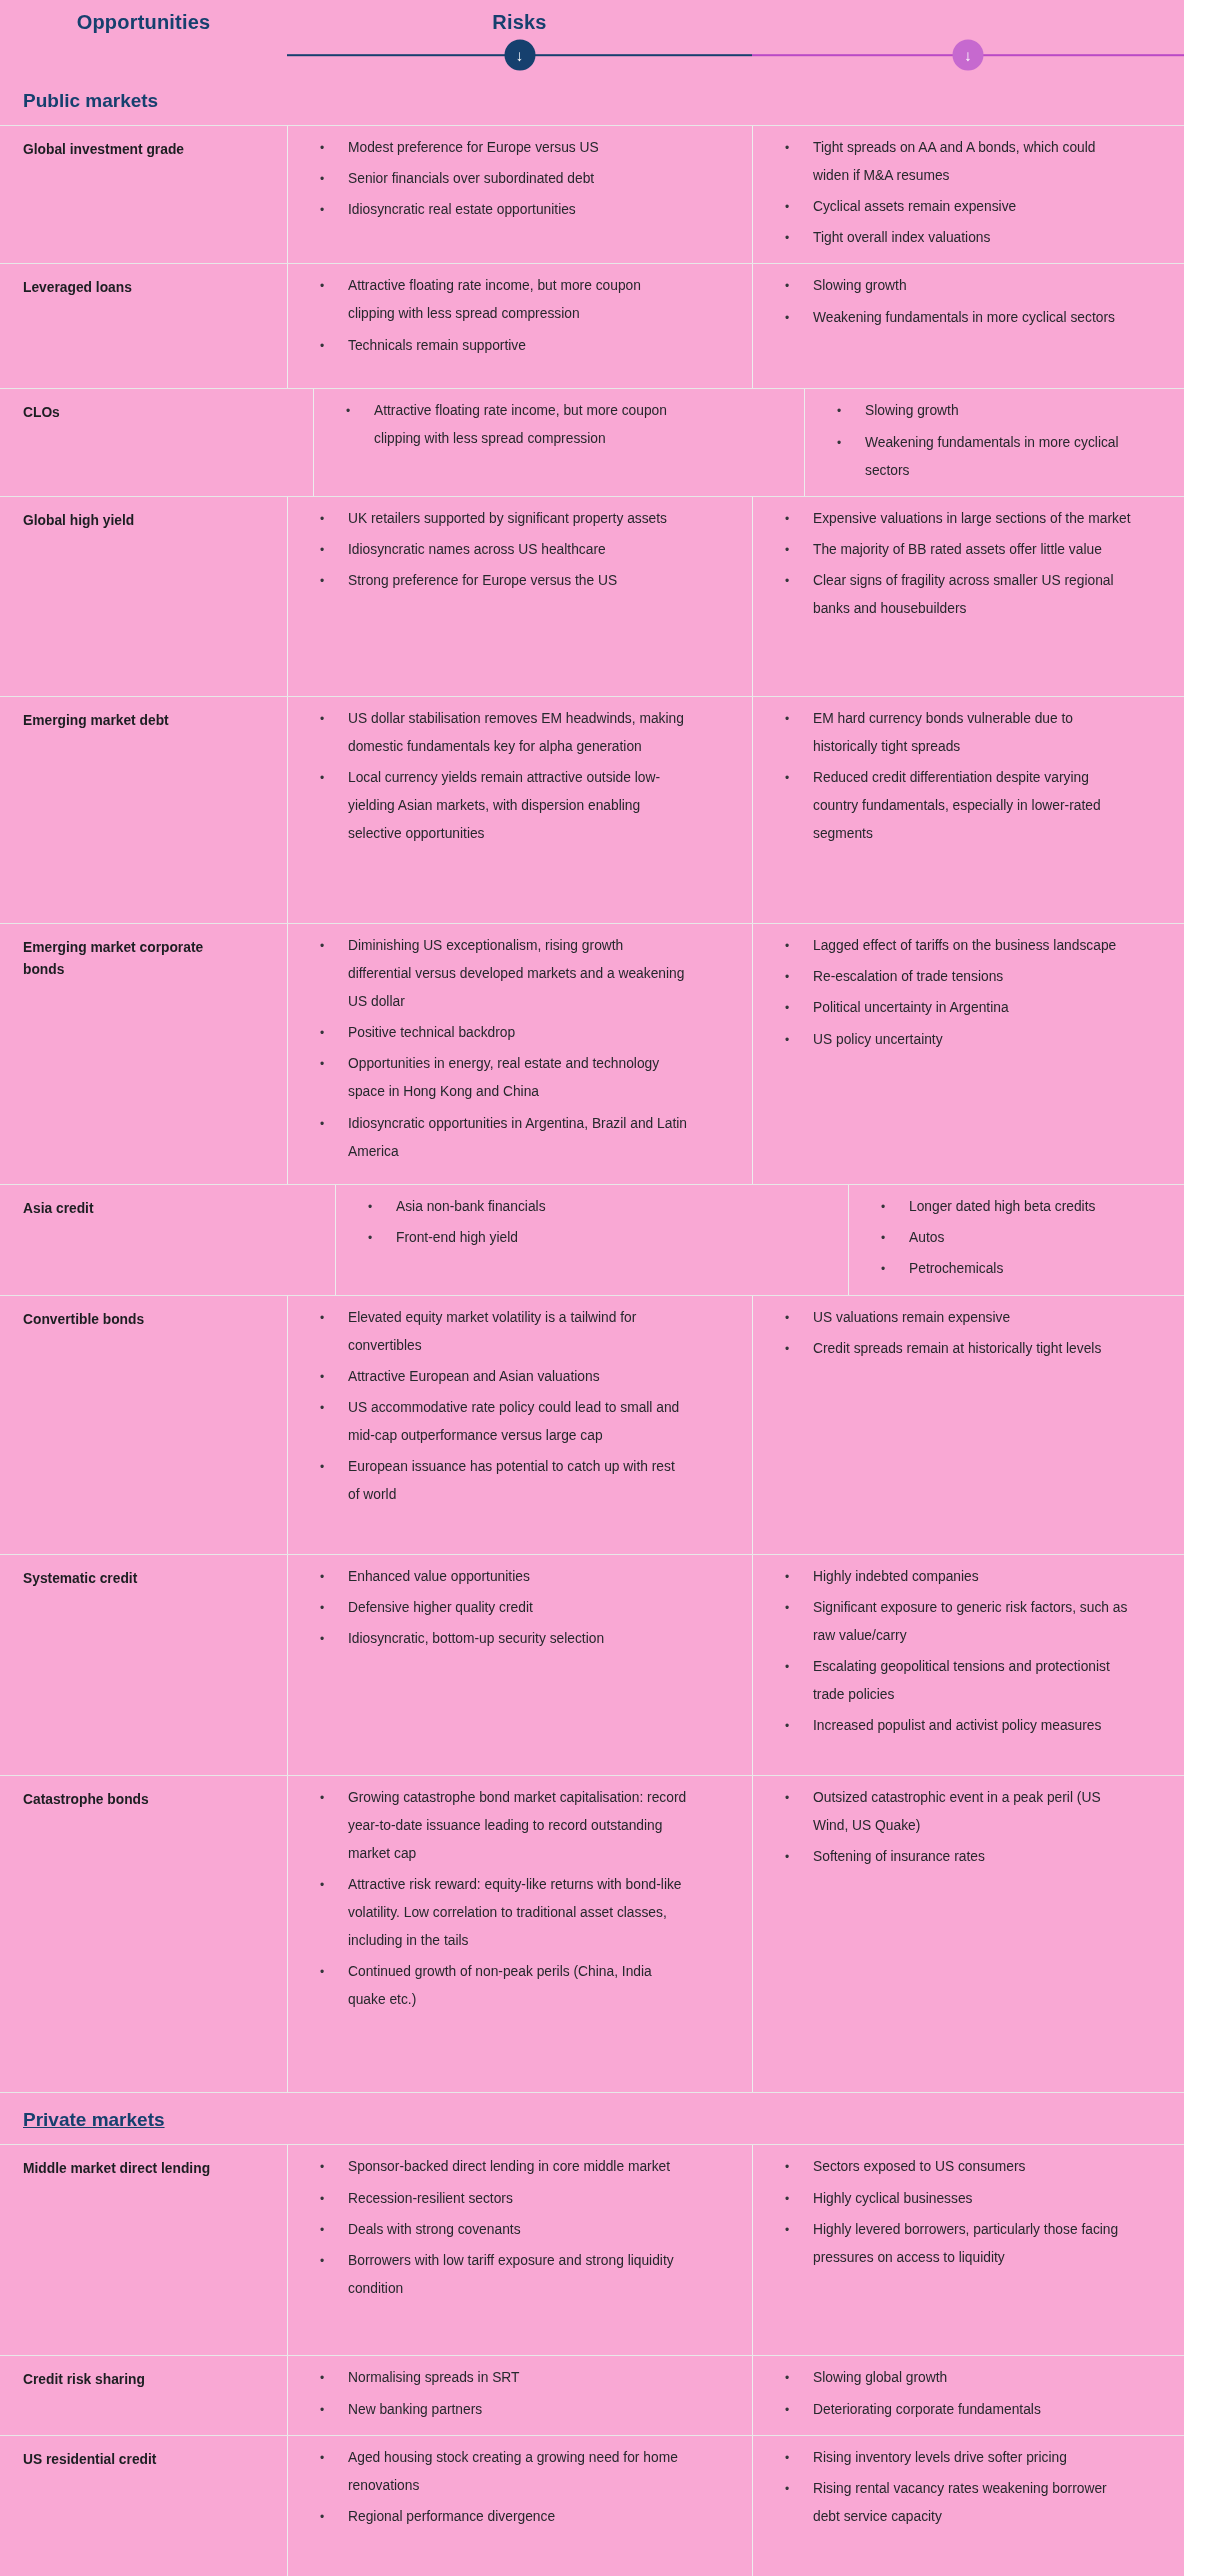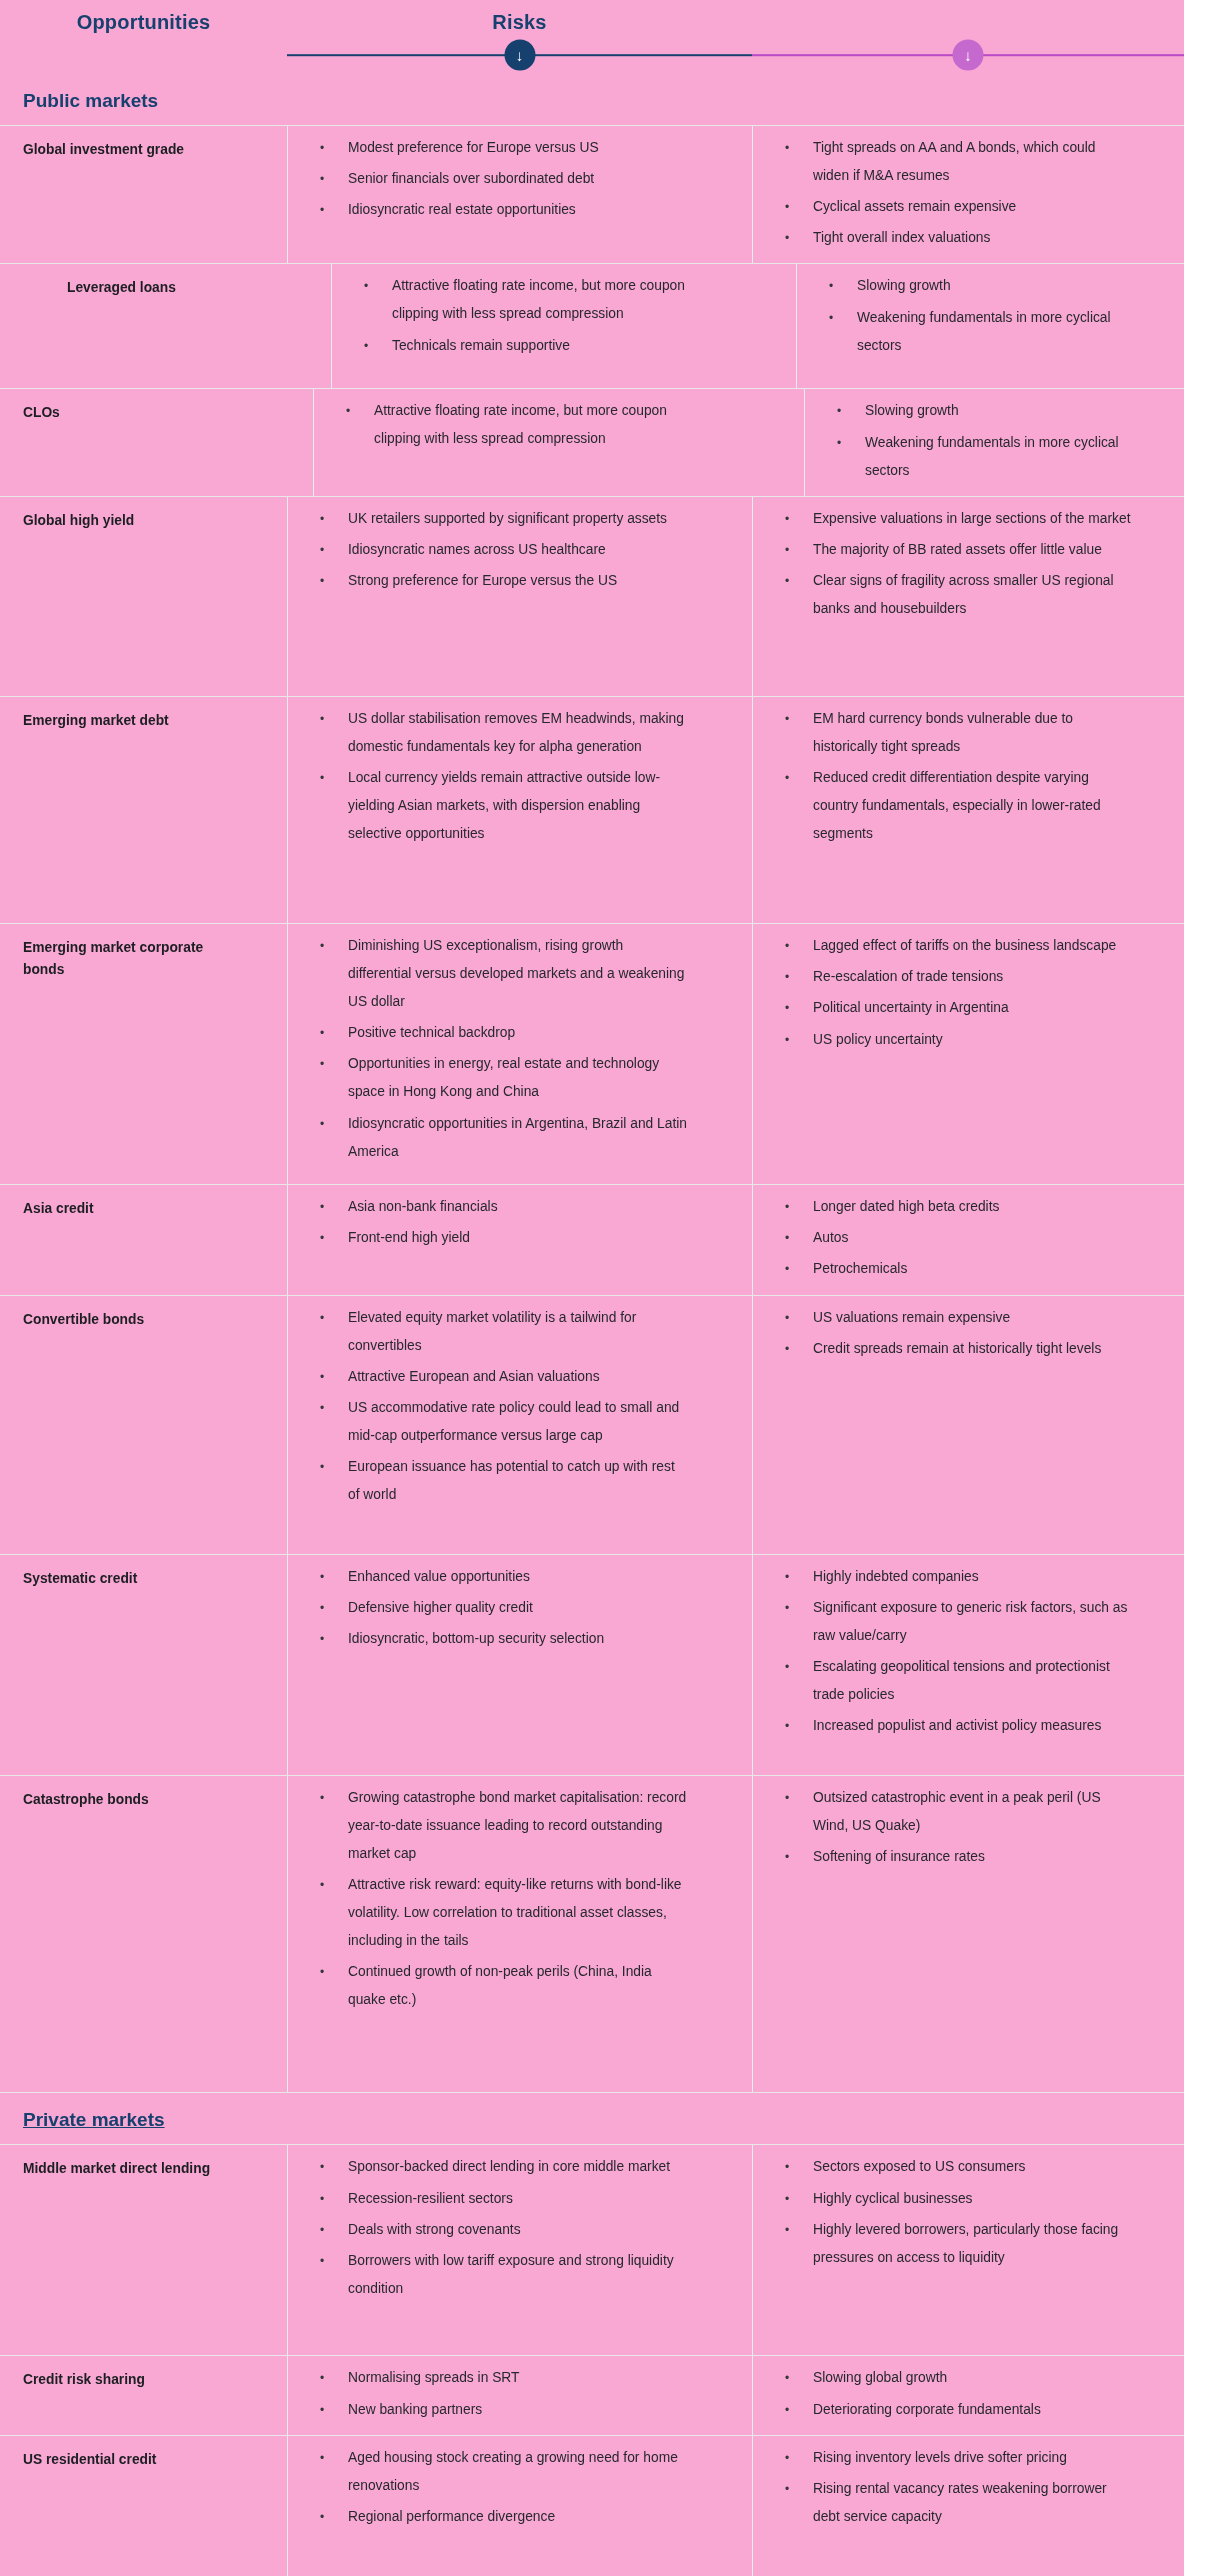--- a/index.html
+++ b/index.html
@@ -109,21 +109,21 @@
           </ul>
         </div>
         <div class="cell-list cell-risks">
           <ul>
             <li class="bullet-item"><span class="bullet-dot">•</span><span>Tight spreads on AA and A bonds, which could widen if M&amp;A resumes</span></li>
             <li class="bullet-item"><span class="bullet-dot">•</span><span>Cyclical assets remain expensive</span></li>
             <li class="bullet-item"><span class="bullet-dot">•</span><span>Tight overall index valuations</span></li>
           </ul>
         </div>
       </div>
-      <div class="row" style="min-height: 125px; padding-left: 44px;">
+      <div class="row" style="min-height: 125px;">
         <div class="cell-label">Leveraged loans</div>
         <div class="cell-list cell-opportunities">
           <ul>
             <li class="bullet-item"><span class="bullet-dot">•</span><span>Attractive floating rate income, but more coupon clipping with less spread compression</span></li>
             <li class="bullet-item"><span class="bullet-dot">•</span><span>Technicals remain supportive</span></li>
           </ul>
         </div>
         <div class="cell-list cell-risks">
           <ul>
             <li class="bullet-item"><span class="bullet-dot">•</span><span>Slowing growth</span></li>
@@ -189,21 +189,21 @@
         </div>
         <div class="cell-list cell-risks">
           <ul>
             <li class="bullet-item"><span class="bullet-dot">•</span><span>Lagged effect of tariffs on the business landscape</span></li>
             <li class="bullet-item"><span class="bullet-dot">•</span><span>Re-escalation of trade tensions</span></li>
             <li class="bullet-item"><span class="bullet-dot">•</span><span>Political uncertainty in Argentina</span></li>
             <li class="bullet-item"><span class="bullet-dot">•</span><span>US policy uncertainty</span></li>
           </ul>
         </div>
       </div>
-      <div class="row" style="min-height: 100px;">
+      <div class="row" style="min-height: 100px; gap: 48px;">
         <div class="cell-label">Asia credit</div>
         <div class="cell-list cell-opportunities">
           <ul>
             <li class="bullet-item"><span class="bullet-dot">•</span><span>Asia non-bank financials</span></li>
             <li class="bullet-item"><span class="bullet-dot">•</span><span>Front-end high yield</span></li>
           </ul>
         </div>
         <div class="cell-list cell-risks">
           <ul>
             <li class="bullet-item"><span class="bullet-dot">•</span><span>Longer dated high beta credits</span></li>

